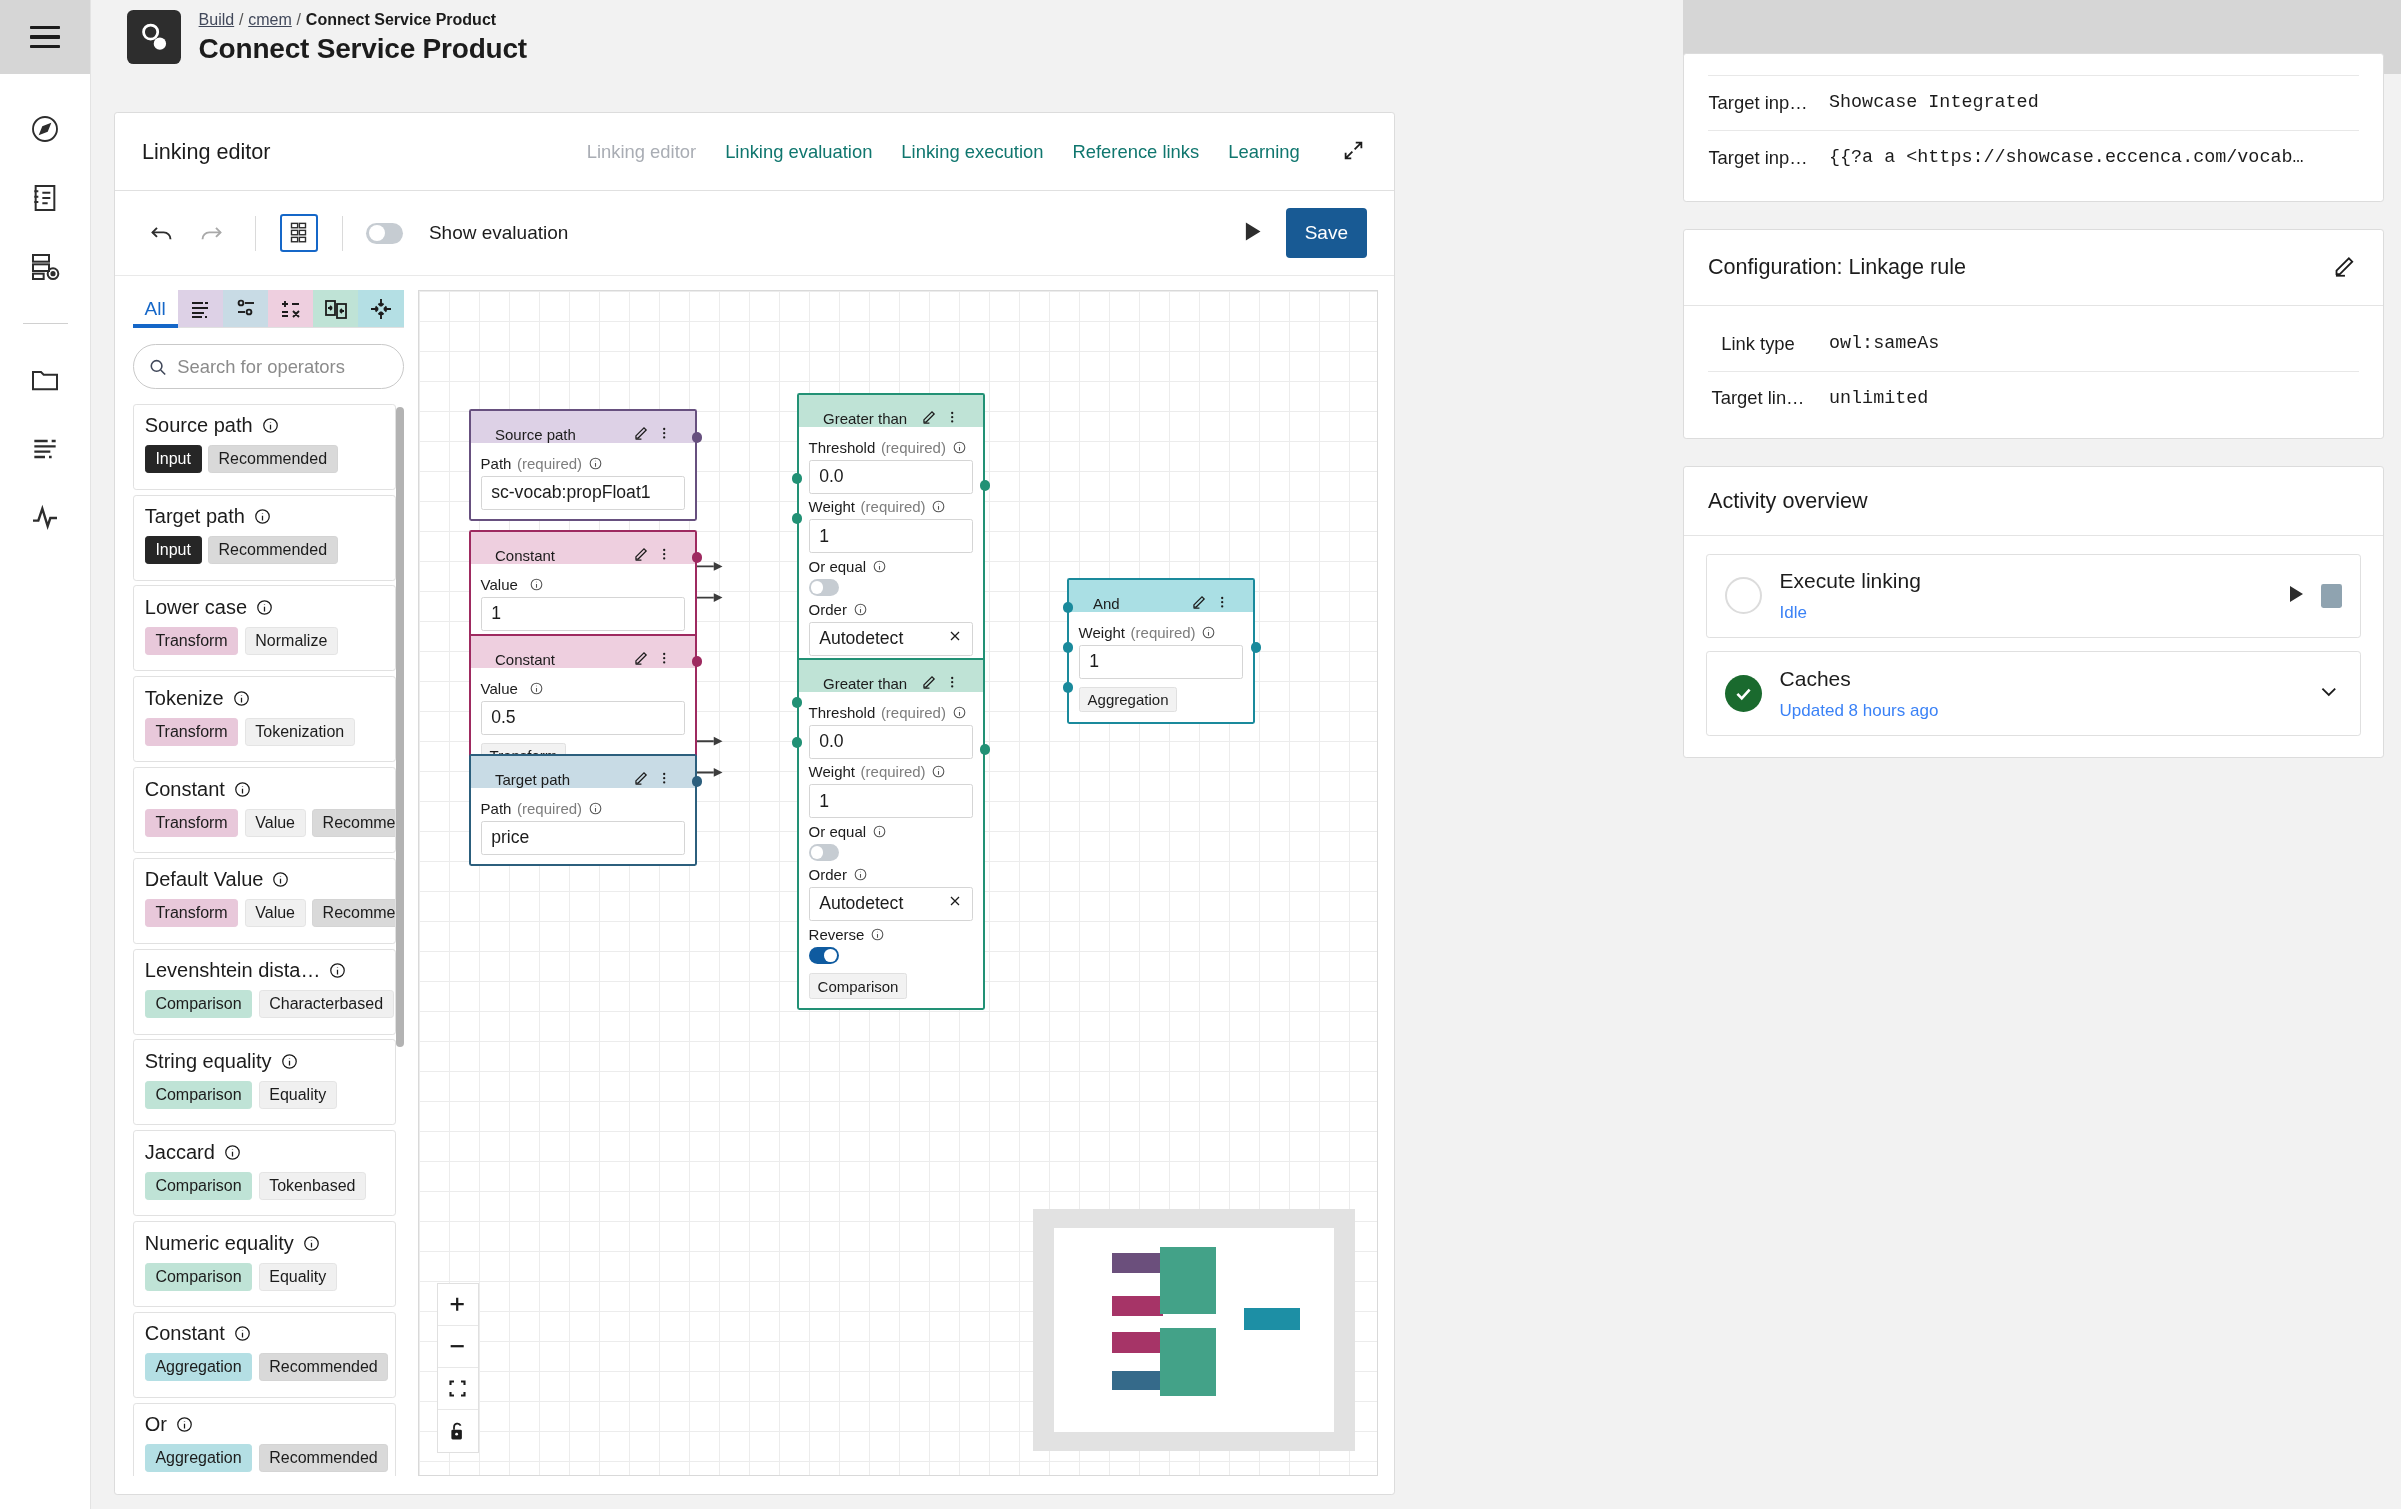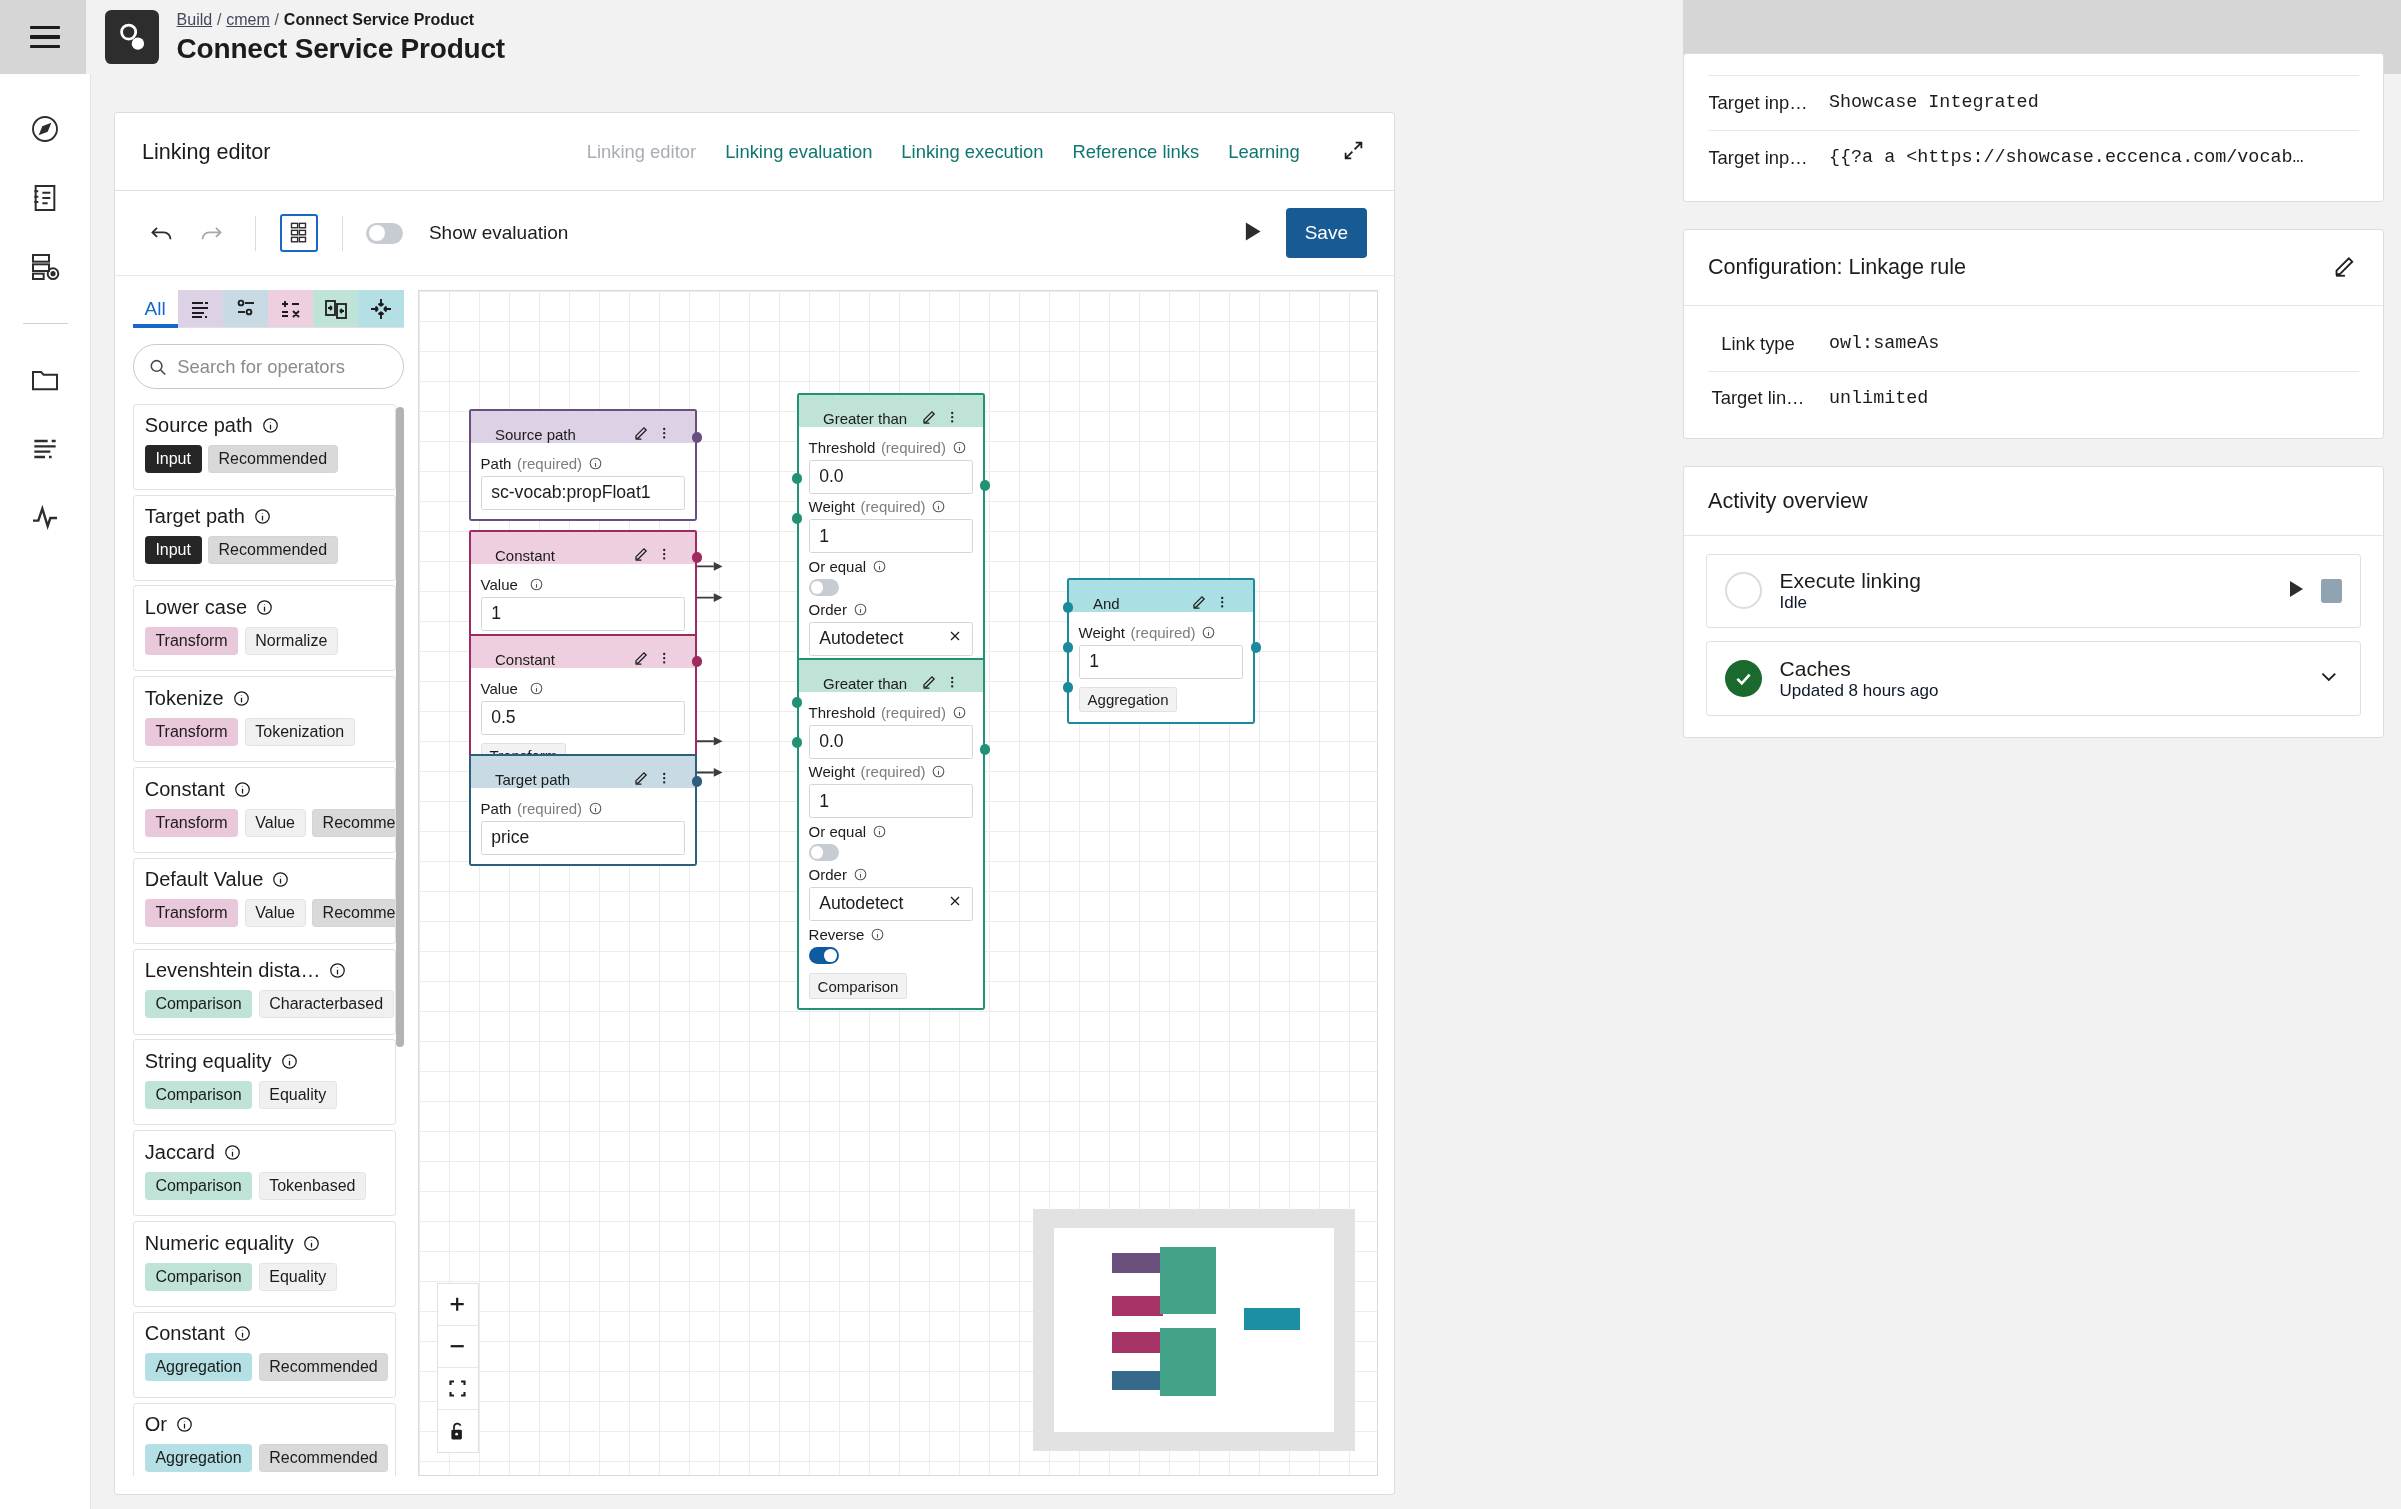--- a/index.html
+++ b/index.html
@@ -21,21 +21,21 @@
     align-items: center; justify-content: center;
   }
   .hamburger { width: 30px; height: 22.4px; display: flex; flex-direction: column; justify-content: space-between; }
   .hamburger span { display:block; height: 3.2px; background: #1c1c1c; border-radius: 0.8px; }
   .rail-icons { padding-top: 34px; display: flex; flex-direction: column; align-items: center; gap: 27px; }
   .rail-ico { width: 42px; height: 42px; display: flex; align-items: center; justify-content: center; cursor: pointer; }
   .rail-sep { width: 45px; height: 0.8px; background: #d0d0d0; margin: 8px 0; }
 
   
   .topbar {
-    position: absolute; left: 86px; top: 0; right: 0; height: 74px;
+    position: absolute; left: 108px; top: 0; right: 0; height: 74px;
     background: #f2f2f2; display: flex; align-items: center;
   }
   .topbar-left { display: flex; align-items: center; padding-left: 19px; flex: 1; }
   .app-logo {
     width: 54px; height: 54px; background: #2d2d2d; border-radius: 6.4px;
     display: flex; align-items: center; justify-content: center; margin-right: 17.6px; flex: none;
   }
   .crumbs { font-size: 16px; line-height: 19px; color: #1c1c1c; margin-bottom: 4px; }
   .crumbs a { color: #41485a; text-decoration: underline; cursor: pointer; }
   .crumbs .sep { color: #555; margin: 0 4.8px; }
@@ -177,21 +177,21 @@
   .kv .k { font-size: 18.4px; color:#1c1c1c; width: 100px; flex:none; white-space:nowrap; overflow:hidden; text-overflow: ellipsis; }
   .kv .v { font-family:"Liberation Mono", monospace; font-size: 18.4px; white-space:nowrap; overflow:hidden; text-overflow: ellipsis; }
   .kv-sep { height:0.8px; background:#e8e8e8; margin: 0 24px; }
   .act-item {
     border:0.8px solid #e0e0e0; border-radius:3.2px; margin: 0 22.4px 12.8px; padding: 14.4px 17.6px;
     display:flex; align-items:center; gap: 17.6px;
   }
   .act-ring { width:37px; height:37px; border-radius:50%; border:2.4px solid #dcdcdc; flex:none; }
   .act-ok { width:37px; height:37px; border-radius:50%; background:#1a6a2e; display:flex; align-items:center; justify-content:center; flex:none; }
   .act-txt .t { font-size: 21px; }
-  .act-txt .s { font-size: 17px; color:#0f172a; margin-top: 0; }
+  .act-txt .s { font-size: 17px; color:#3b82f6; margin-top: 10px; }
   .act-ctl { margin-left:auto; display:flex; align-items:center; gap: 14.4px; }
   .stop-sq { width:21px; height:24px; background:#8fa3b0; border-radius:2.4px; cursor:pointer; }
   .right-top-strip { position:absolute; left:1683px; top:0; width: 701px; height: 74px; background:#d6d6d6; }
 </style>
 </head>
 <body>
 
 <div class="app">
 
   <div class="rail">

